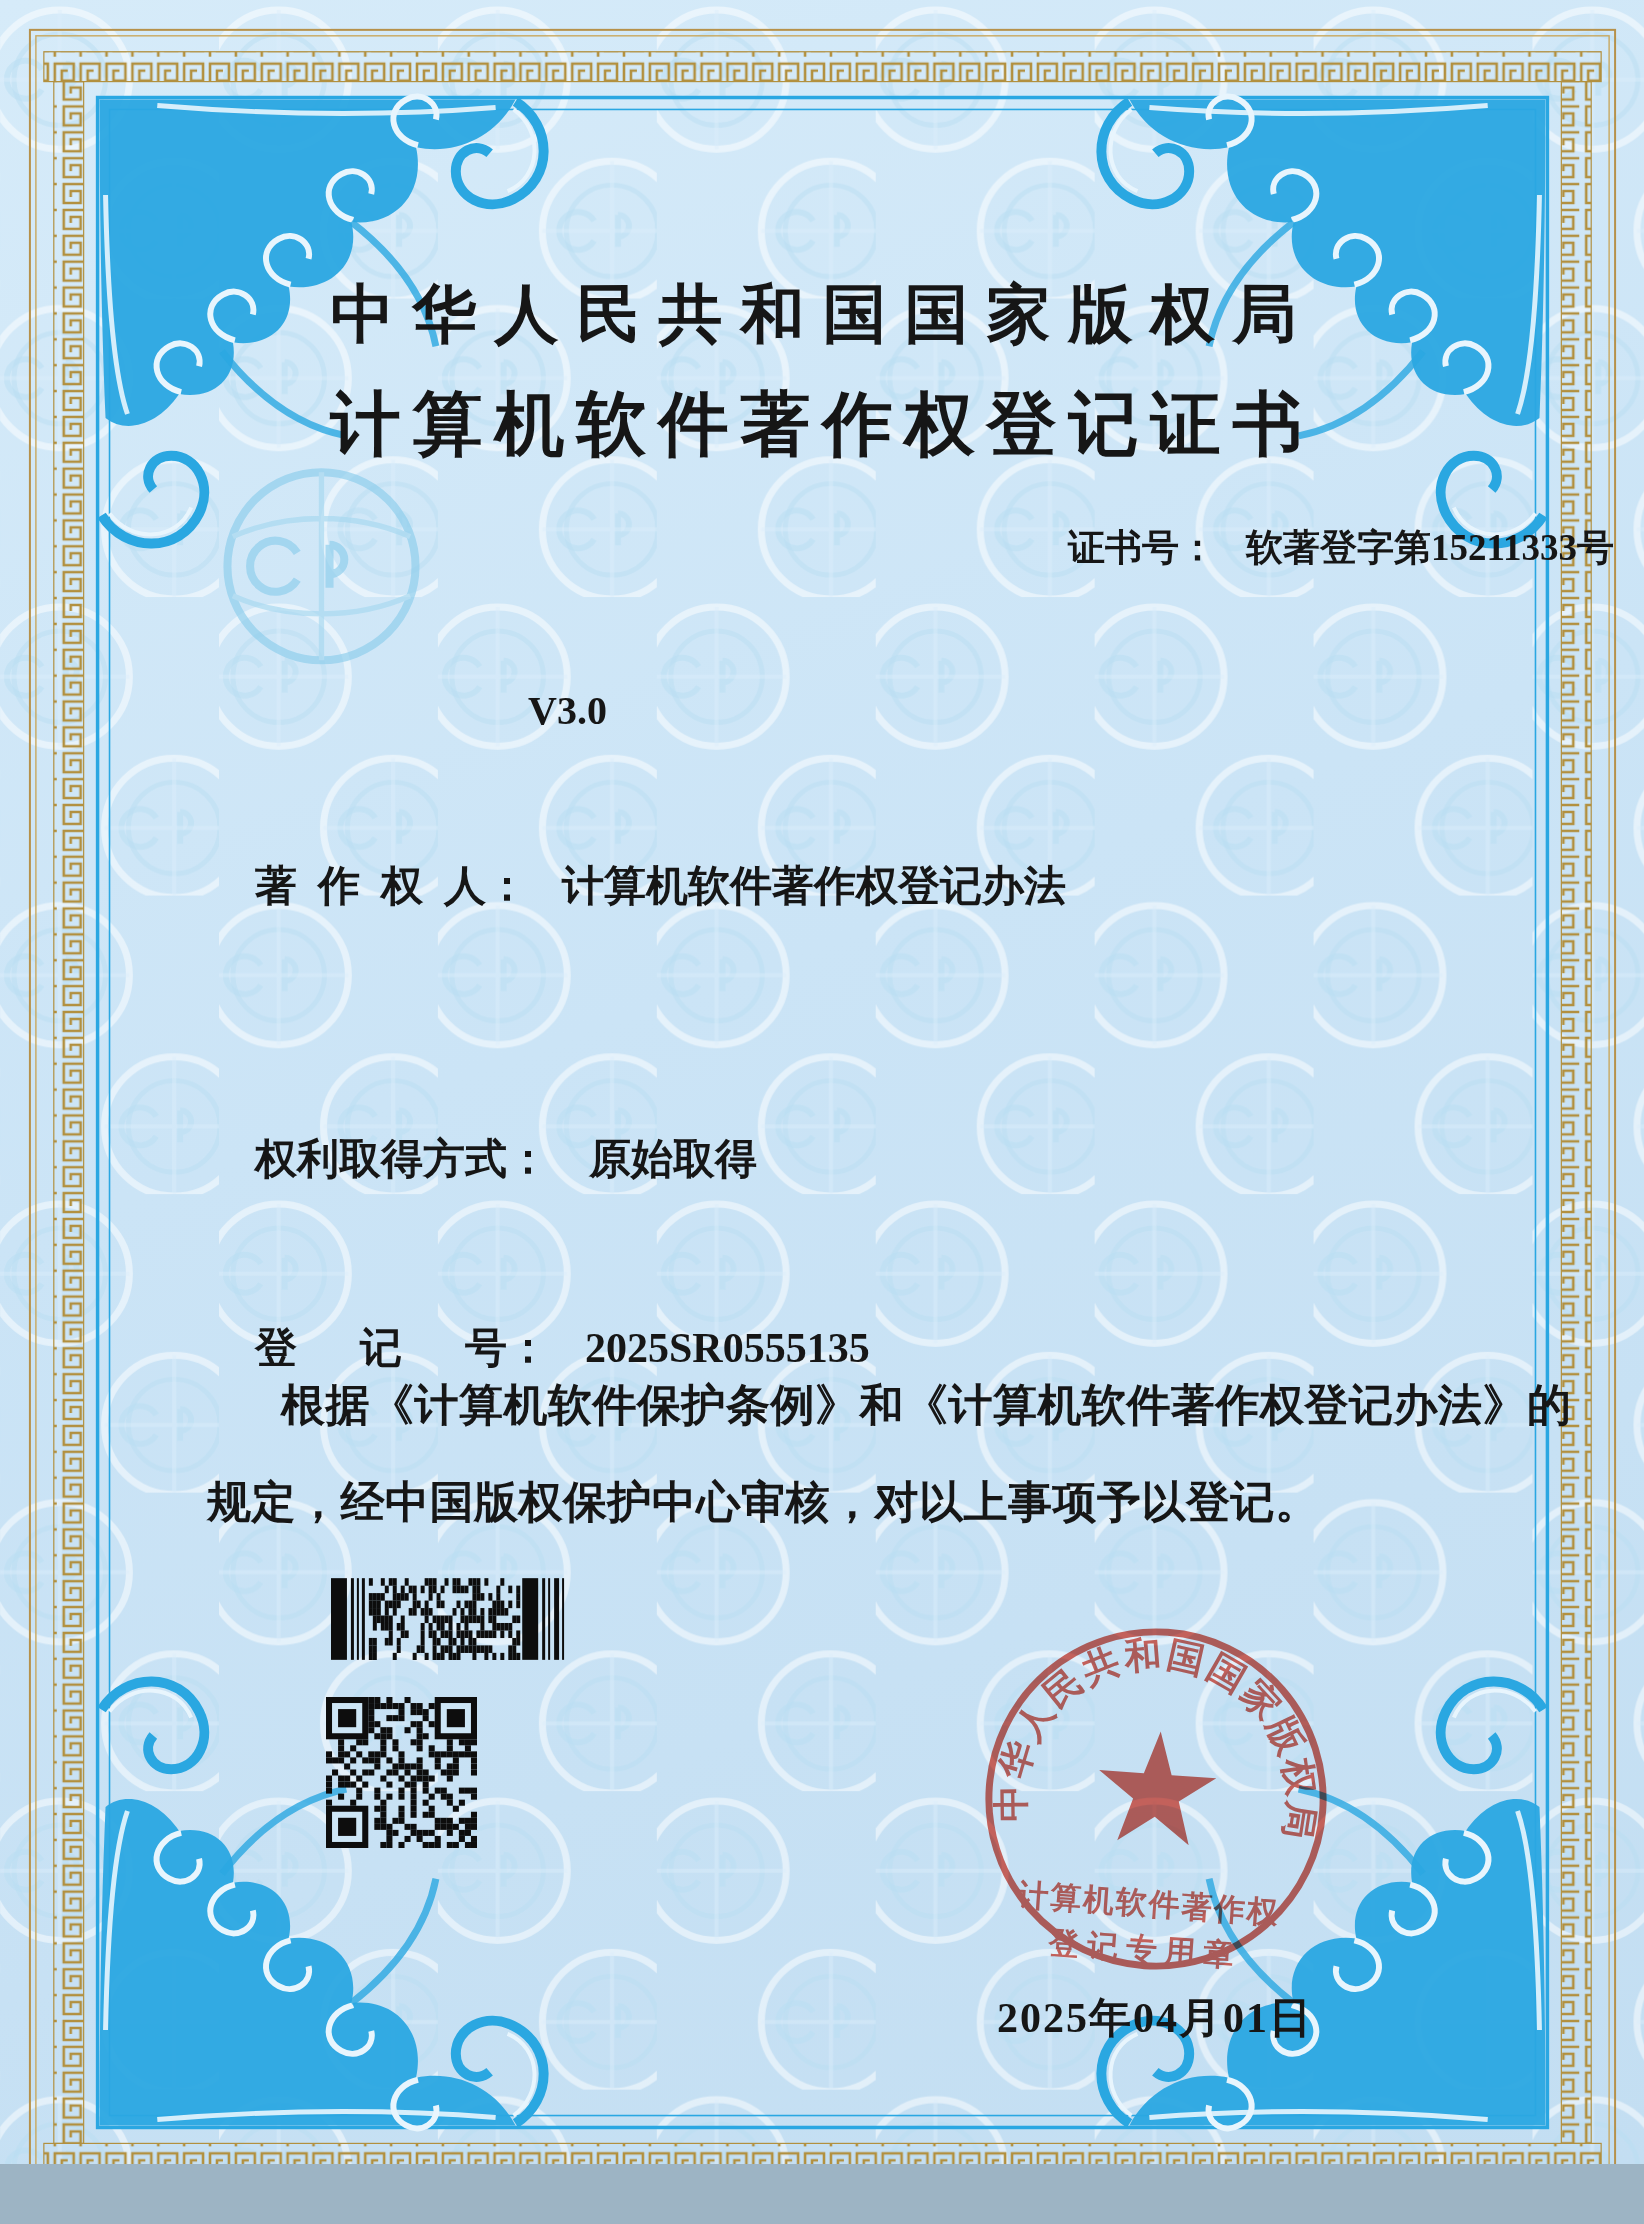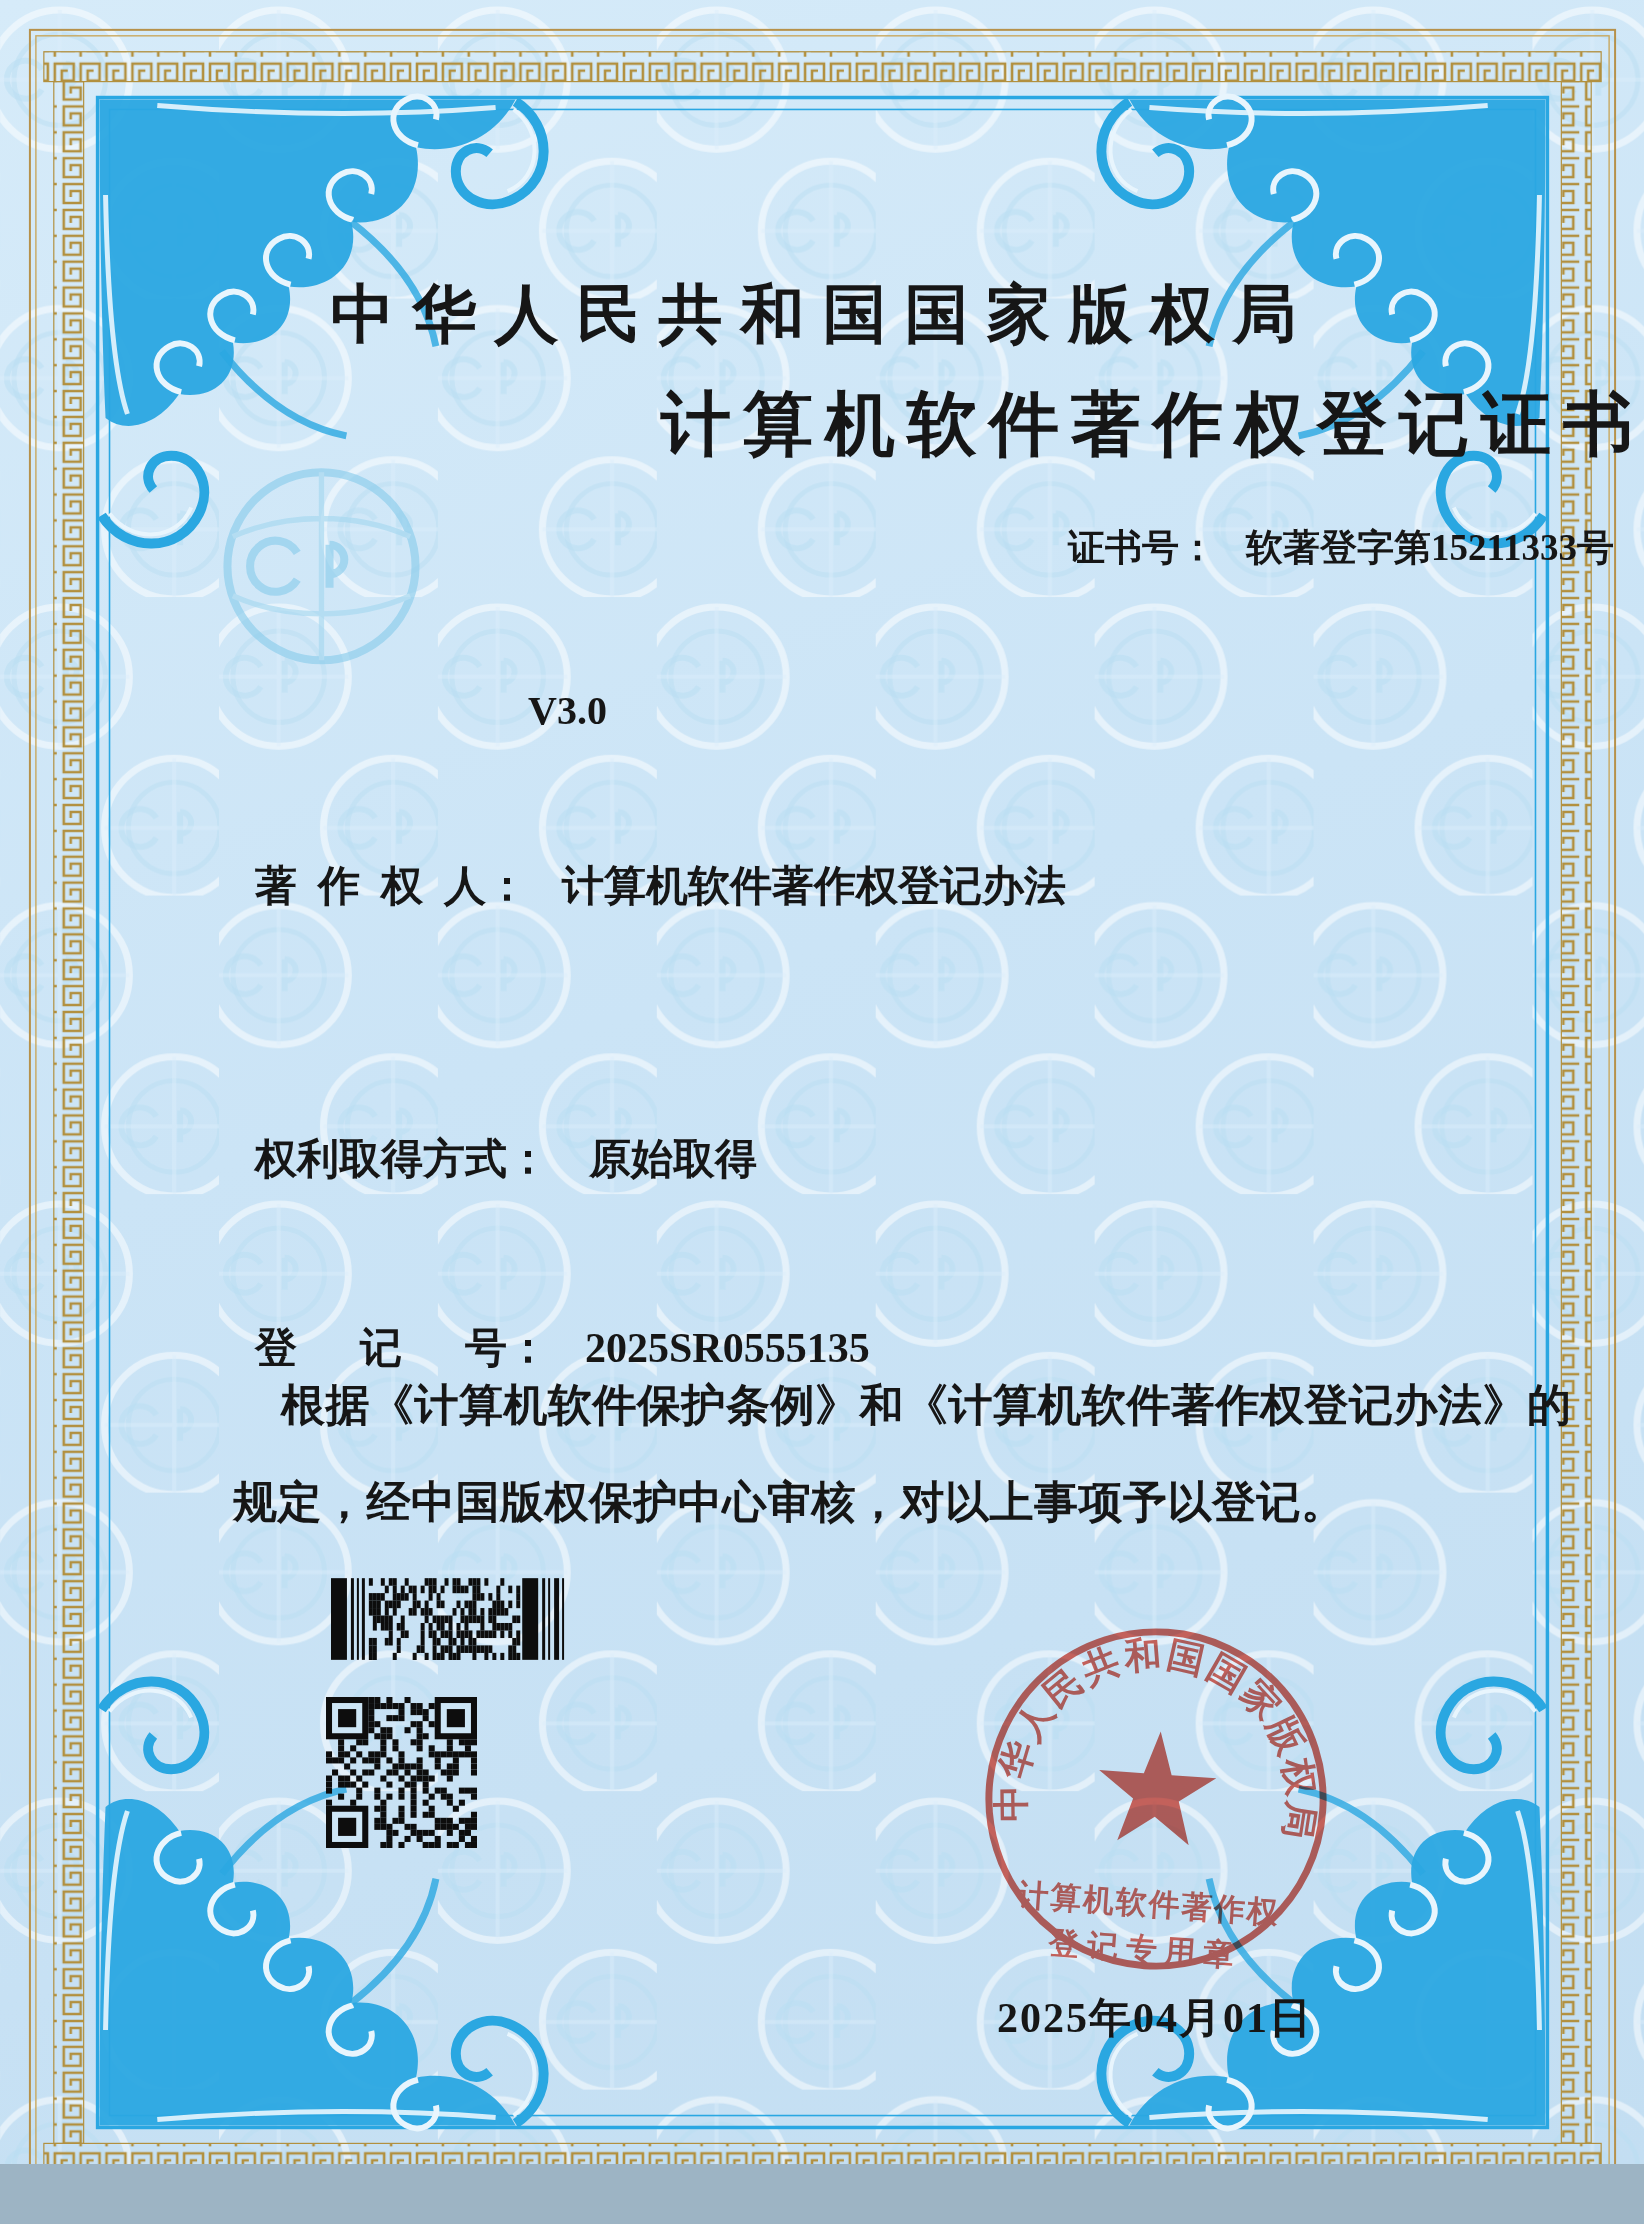--- a/index.html
+++ b/index.html
@@ -5,21 +5,21 @@
   html,body{margin:0;padding:0;background:#9db4c4;}
   .page{
     position:relative; width:1645px; height:2164px; overflow:hidden;
     background:linear-gradient(160deg,#d6ebf9 0%,#cbe4f6 45%,#c3def2 100%);
     font-family:"Liberation Serif","DejaVu Serif",serif;
     color:#161616;
   }
   .abs{position:absolute;}
   svg.layer{position:absolute;left:0;top:0;}
   .title1{left:0;right:0;top:271px;text-align:center;font-size:64px;font-weight:700;letter-spacing:18px;}
-  .title2{left:0;right:0;top:378px;text-align:right;font-size:70px;font-weight:700;letter-spacing:12px;}
+  .title2{left:0;right:0;top:378px;text-align:center;font-size:70px;font-weight:700;letter-spacing:12px;}
   .certno{left:1068px;top:523px;font-size:37px;font-weight:700;}
   .certno .gap{display:inline-block;width:30px;}
   .frow{font-size:42px;font-weight:700;white-space:pre;}
   .fval{font-weight:700;}
   .stmt{font-size:44px;font-weight:600;letter-spacing:0.5px;white-space:pre;}
   .date{left:997px;top:1950px;font-size:42px;font-weight:600;letter-spacing:2px;margin-top:40px;}
   .sealwrap{left:967px;top:1610px;width:378px;height:378px;mix-blend-mode:multiply;}
 </style>
 </head>
 <body>
@@ -106,21 +106,21 @@
   <div class="abs frow" style="left:213px;top:1083px;">
     <span>权利取得方式：</span><span style="display:inline-block;width:40px;"></span><span class="fval">原始取得</span>
   </div>
 
 
   <div class="abs frow" style="left:213px;top:1272px;">
     <span>登      记      号：</span><span style="display:inline-block;width:36px;"></span><span class="fval">2025SR0555135</span>
   </div>
 
   <div class="abs stmt" style="left:281px;top:1376px;">根据《计算机软件保护条例》和《计算机软件著作权登记办法》的</div>
-  <div class="abs stmt" style="left:207px;top:1473px;margin-left:26px;">规定，经中国版权保护中心审核，对以上事项予以登记。</div>
+  <div class="abs stmt" style="left:207px;top:1473px;">规定，经中国版权保护中心审核，对以上事项予以登记。</div>
 
   <svg class="abs" id="barcode" style="left:331px;top:1578px;" width="251" height="82" viewBox="0 0 252 82">
       <rect x="0" y="0" width="16" height="82" fill="#0d0d0d"></rect>
       <rect x="20" y="0" width="3" height="82" fill="#0d0d0d"></rect>
       <rect x="26" y="0" width="2" height="82" fill="#0d0d0d"></rect>
       <rect x="31" y="0" width="3" height="82" fill="#0d0d0d"></rect>
       <rect x="38" y="0" width="4" height="7.6" fill="#0d0d0d"></rect>
       <rect x="38" y="15" width="4" height="7.6" fill="#0d0d0d"></rect>
       <rect x="38" y="22.5" width="4" height="7.6" fill="#0d0d0d"></rect>
       <rect x="38" y="30" width="4" height="7.6" fill="#0d0d0d"></rect>

